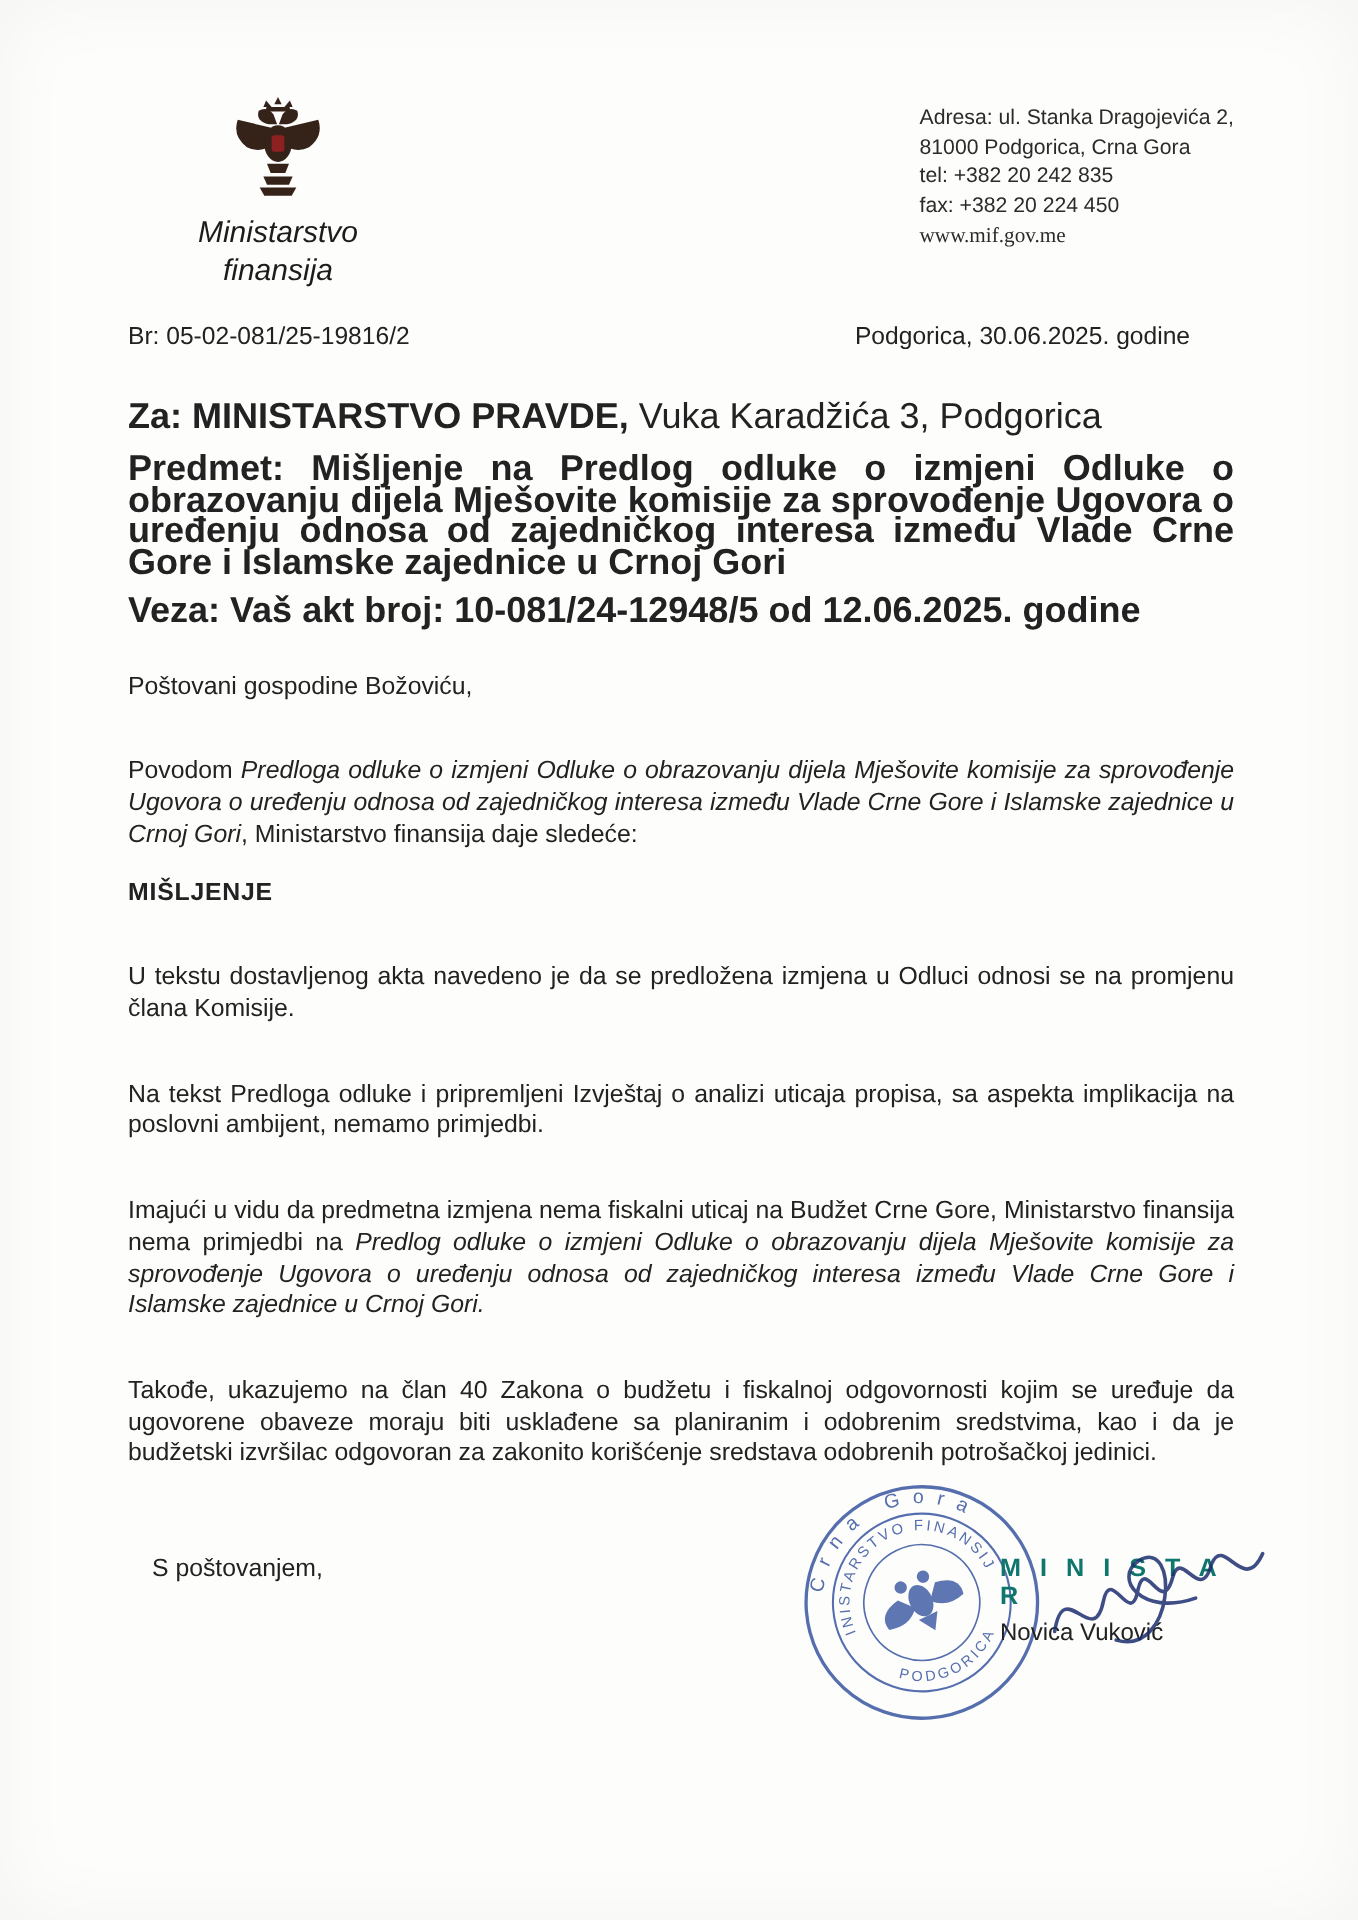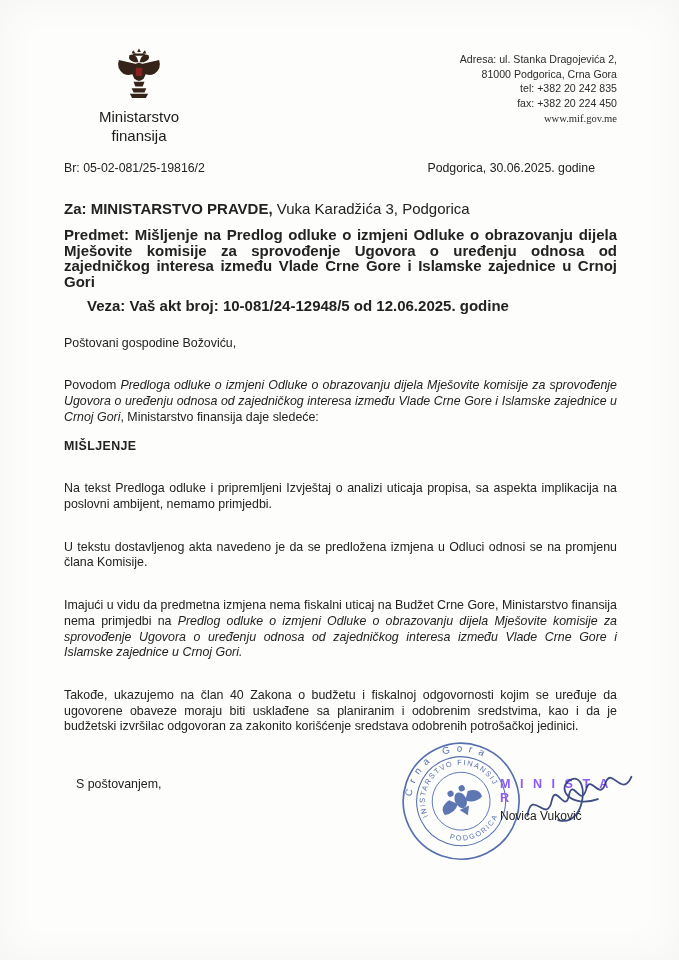--- a/index.html
+++ b/index.html
@@ -15,53 +15,53 @@
     color: #222222;
     padding: 44px 62px 0 64px;
     overflow: hidden;
     box-shadow: inset 0 0 40px rgba(0,0,0,0.04);
   }
 
   
   .letterhead { display: flex; justify-content: space-between; align-items: flex-start; margin-bottom: 16px; }
   .brand { width: 130px; text-align: center; margin-left: 10px; padding-top: 4px; }
   .coat-of-arms svg { display: block; margin: 0 auto; }
-  .org-name { margin-top: 5px; font-size: 15px; line-height: 19px; color: #1c1c1c; }
-  .address { text-align: right; font-size: 10.6px; line-height: 14.6px; color: #2b2b2b; padding-top: 8px; }
+  .org-name { margin-top: 5px; font-size: 15px; line-height: 19px; color: #1c1c1c; font-style: italic; }
+  .address { font-size: 10.6px; line-height: 14.6px; color: #2b2b2b; padding-top: 8px; }
   .address .web { margin-top: 2px; font-family: Liberation Serif, serif; }
 
   
   .ref-row { display: flex; justify-content: space-between; font-size: 12.3px; margin-bottom: 26px; gap: 36px; }
   .ref-row .date { margin-right: 22px; }
 
   
   .recipient { margin-bottom: 22px; }
-  .recipient p { font-size: 15px; line-height: 15.8px; text-align: justify; }
+  .recipient p { font-size: 18px; line-height: 15.8px; text-align: justify; }
   .recipient .line2 { margin-top: 5px; }
   .recipient .subject { margin-top: 10px; font-weight: bold; }
-  .recipient .veza { margin-top: 8px; font-weight: bold; margin-left: 23px; }
+  .recipient .veza { margin-top: 8px; font-weight: bold; }
   .b { font-weight: bold; }
   .i { font-style: italic; }
 
   
   .letter-body p { font-size: 12.4px; line-height: 15.7px; text-align: justify; }
   .salutation { margin-bottom: 12px; text-align: center; }
   .para { margin-top: 27px; }
   .opinion-heading {
     text-align: center; font-weight: bold; font-size: 12.8px;
     margin: 13px 0 2px 0; letter-spacing: 0.4px;
   }
   .closing { font-size: 12.4px; }
 
   
   .signature-block { position: relative; height: 230px; margin-top: 14px; }
   .closing-wrap { position: absolute; left: 12px; top: 28px; }
   .stamp { position: absolute; left: 336px; top: -10px; transform: rotate(-26deg); opacity: 0.92; }
   .minister { position: absolute; left: 436px; top: 28px; }
-  .minister-title { font-weight: bold; font-size: 12.6px; letter-spacing: 3px; color: #8b5cf6; }
+  .minister-title { font-weight: bold; font-size: 12.6px; letter-spacing: 3px; color: #0f766e; }
   .minister-name { font-size: 12px; margin-top: 4px; }
   .scribble { position: absolute; left: 458px; top: 10px; transform: rotate(-7deg); }
 </style>
 </head>
 <body>
 
 <div class="page">
 
   <div class="letterhead">
     <div class="brand">
@@ -110,23 +110,23 @@
     <p class="veza"><span class="b">Veza:</span><span> Vaš akt broj: 10-081/24-12948/5 od 12.06.2025. godine</span></p>
   </div>
 
   <div class="letter-body">
     <p class="salutation">Poštovani gospodine Božoviću,</p>
 
     <p class="para"><span>Povodom </span><span class="i">Predloga odluke o izmjeni Odluke o obrazovanju dijela Mješovite komisije za sprovođenje Ugovora o uređenju odnosa od zajedničkog interesa između Vlade Crne Gore i Islamske zajednice u Crnoj Gori</span><span>, Ministarstvo finansija daje sledeće:</span></p>
 
     <p class="opinion-heading">MIŠLJENJE</p>
 
+    <p class="para">U tekstu dostavljenog akta navedeno je da se predložena izmjena u Odluci odnosi se na promjenu člana Komisije.</p>
+
     <p class="para">Na tekst Predloga odluke i pripremljeni Izvještaj o analizi uticaja propisa, sa aspekta implikacija na poslovni ambijent, nemamo primjedbi.</p>
-
-    <p class="para">U tekstu dostavljenog akta navedeno je da se predložena izmjena u Odluci odnosi se na promjenu člana Komisije.</p>
 
     <p class="para"><span>Imajući u vidu da predmetna izmjena nema fiskalni uticaj na Budžet Crne Gore, Ministarstvo finansija nema primjedbi na </span><span class="i">Predlog odluke o izmjeni Odluke o obrazovanju dijela Mješovite komisije za sprovođenje Ugovora o uređenju odnosa od zajedničkog interesa između Vlade Crne Gore i Islamske zajednice u Crnoj Gori.</span></p>
 
     <p class="para">Takođe, ukazujemo na član 40 Zakona o budžetu i fiskalnoj odgovornosti kojim se uređuje da ugovorene obaveze moraju biti usklađene sa planiranim i odobrenim sredstvima, kao i da je budžetski izvršilac odgovoran za zakonito korišćenje sredstava odobrenih potrošačkoj jedinici.</p>
   </div>
 
   <div class="signature-block">
     <div class="closing-wrap">
       <p class="closing">S poštovanjem,</p>
     </div>

